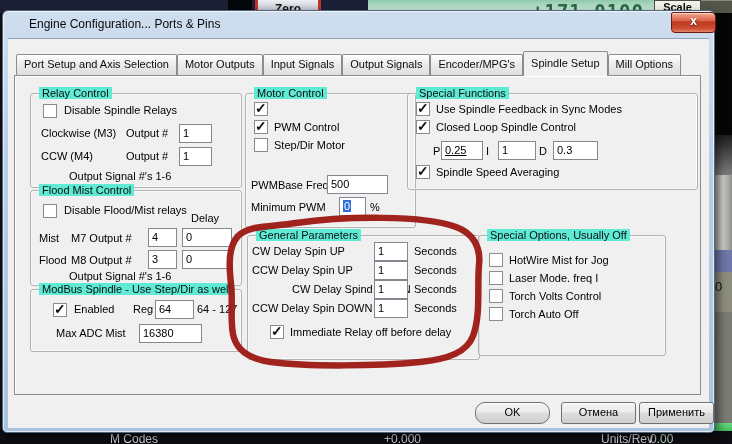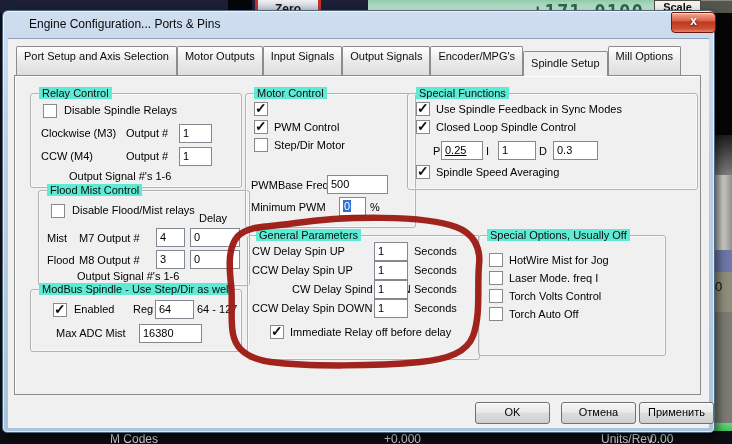--- a/index.html
+++ b/index.html
@@ -48,21 +48,21 @@
   .close-btn{position:absolute;left:668px;top:1px;width:43px;height:19px;cursor:default;
              background:linear-gradient(180deg,#f4ab93 0%,#dd6148 40%,#bc3a22 48%,#cc4f33 82%,#e8836a 100%);
              border:1px solid #6e1a0e;border-radius:2px 5px 4px 4px;
              box-shadow:inset 0 1px 0 rgba(255,255,255,.55);}
   .close-btn span{display:block;color:#fff;font-weight:bold;font-size:12px;text-align:center;line-height:17px;
                   text-shadow:0 1px 2px rgba(0,0,0,.65);}
 
   .client{position:absolute;left:5px;top:27px;width:701px;height:389px;background:#f0f0f0;border-top:1px solid #8fa2b8;}
 
   .tabs{position:absolute;left:8px;top:12px;height:24px;display:flex;align-items:flex-end;z-index:3;}
-  .tab{height:29px;box-sizing:border-box;padding:0 7px;font-size:11px;line-height:19px;color:#0d0d0d;white-space:nowrap;
+  .tab{height:21px;box-sizing:border-box;padding:0 7px;font-size:11px;line-height:19px;color:#0d0d0d;white-space:nowrap;
        background:linear-gradient(#ffffff,#ececec 45%,#dedede);border:1px solid #8c8c8c;border-bottom:none;
        border-radius:2px 2px 0 0;}
   .tab.active{height:25px;line-height:23px;background:#f0f0f0;margin-bottom:-1px;position:relative;z-index:4;}
 
   .panel{position:absolute;left:6px;top:36px;width:685px;height:318px;background:#f0f0f0;
          border:1px solid #8c8c8c;box-shadow:inset 1px 1px 0 #ffffff;z-index:2;}
 
   .grp{position:absolute;border:1px solid #b2b2b2;border-radius:3px;z-index:3;box-shadow:inset 0 0 0 1px rgba(255,255,255,.6);}
   .grp-title{position:absolute;top:-7px;left:8px;background:#5eead4;padding:0 3px;font-size:11px;color:#0d0d0d;white-space:nowrap;}
 
@@ -138,21 +138,21 @@
         <span class="lbl" style="left:33px;top:10px;">Disable Spindle Relays</span>
         <span class="lbl" style="left:10px;top:33px;">Clockwise (M3)</span>
         <span class="lbl" style="left:95px;top:33px;">Output #</span>
         <div class="field" style="left:148px;top:30px;width:28px;">1</div>
         <span class="lbl" style="left:10px;top:56px;">CCW (M4)</span>
         <span class="lbl" style="left:95px;top:56px;">Output #</span>
         <div class="field" style="left:148px;top:53px;width:28px;">1</div>
         <span class="lbl" style="left:38px;top:76px;">Output Signal #'s 1-6</span>
       </div>
 
-      <div class="grp" style="left:22px;top:151px;width:210px;height:94px;margin-left:8px;">
+      <div class="grp" style="left:22px;top:151px;width:210px;height:94px;">
         <span class="grp-title">Flood Mist Control</span>
         <span class="cb" style="left:12px;top:13px;"></span>
         <span class="lbl" style="left:33px;top:13px;">Disable Flood/Mist relays</span>
         <span class="lbl" style="left:160px;top:21px;">Delay</span>
         <span class="lbl" style="left:8px;top:41px;">Mist</span>
         <span class="lbl" style="left:40px;top:41px;">M7 Output #</span>
         <div class="field" style="left:117px;top:37px;width:24px;">4</div>
         <div class="field" style="left:151px;top:37px;width:45px;">0</div>
         <span class="lbl" style="left:8px;top:63px;">Flood</span>
         <span class="lbl" style="left:40px;top:63px;">M8 Output #</span>
@@ -225,21 +225,21 @@
         <span class="cb" style="left:10px;top:17px;"></span>
         <span class="lbl" style="left:30px;top:18px;">HotWire Mist for Jog</span>
         <span class="cb" style="left:10px;top:35px;"></span>
         <span class="lbl" style="left:30px;top:36px;">Laser Mode. freq I</span>
         <span class="cb" style="left:10px;top:53px;"></span>
         <span class="lbl" style="left:30px;top:54px;">Torch Volts Control</span>
         <span class="cb" style="left:10px;top:71px;"></span>
         <span class="lbl" style="left:30px;top:72px;">Torch Auto Off</span>
       </div>
 
-      <div class="btn" style="left:467px;">OK</div>
+      <div class="btn" style="left:467px;border-radius:10px;">OK</div>
       <div class="btn" style="left:553px;">Отмена</div>
       <div class="btn" style="left:631px;">Применить</div>
     </div>
   </div>
 
   <svg class="annotation-svg" viewBox="0 0 732 444">
     <path d="M 296 223
              C 345 216, 424 215, 456 227
              C 473 233, 481 247, 479 265
              C 477 288, 481 314, 473 336

